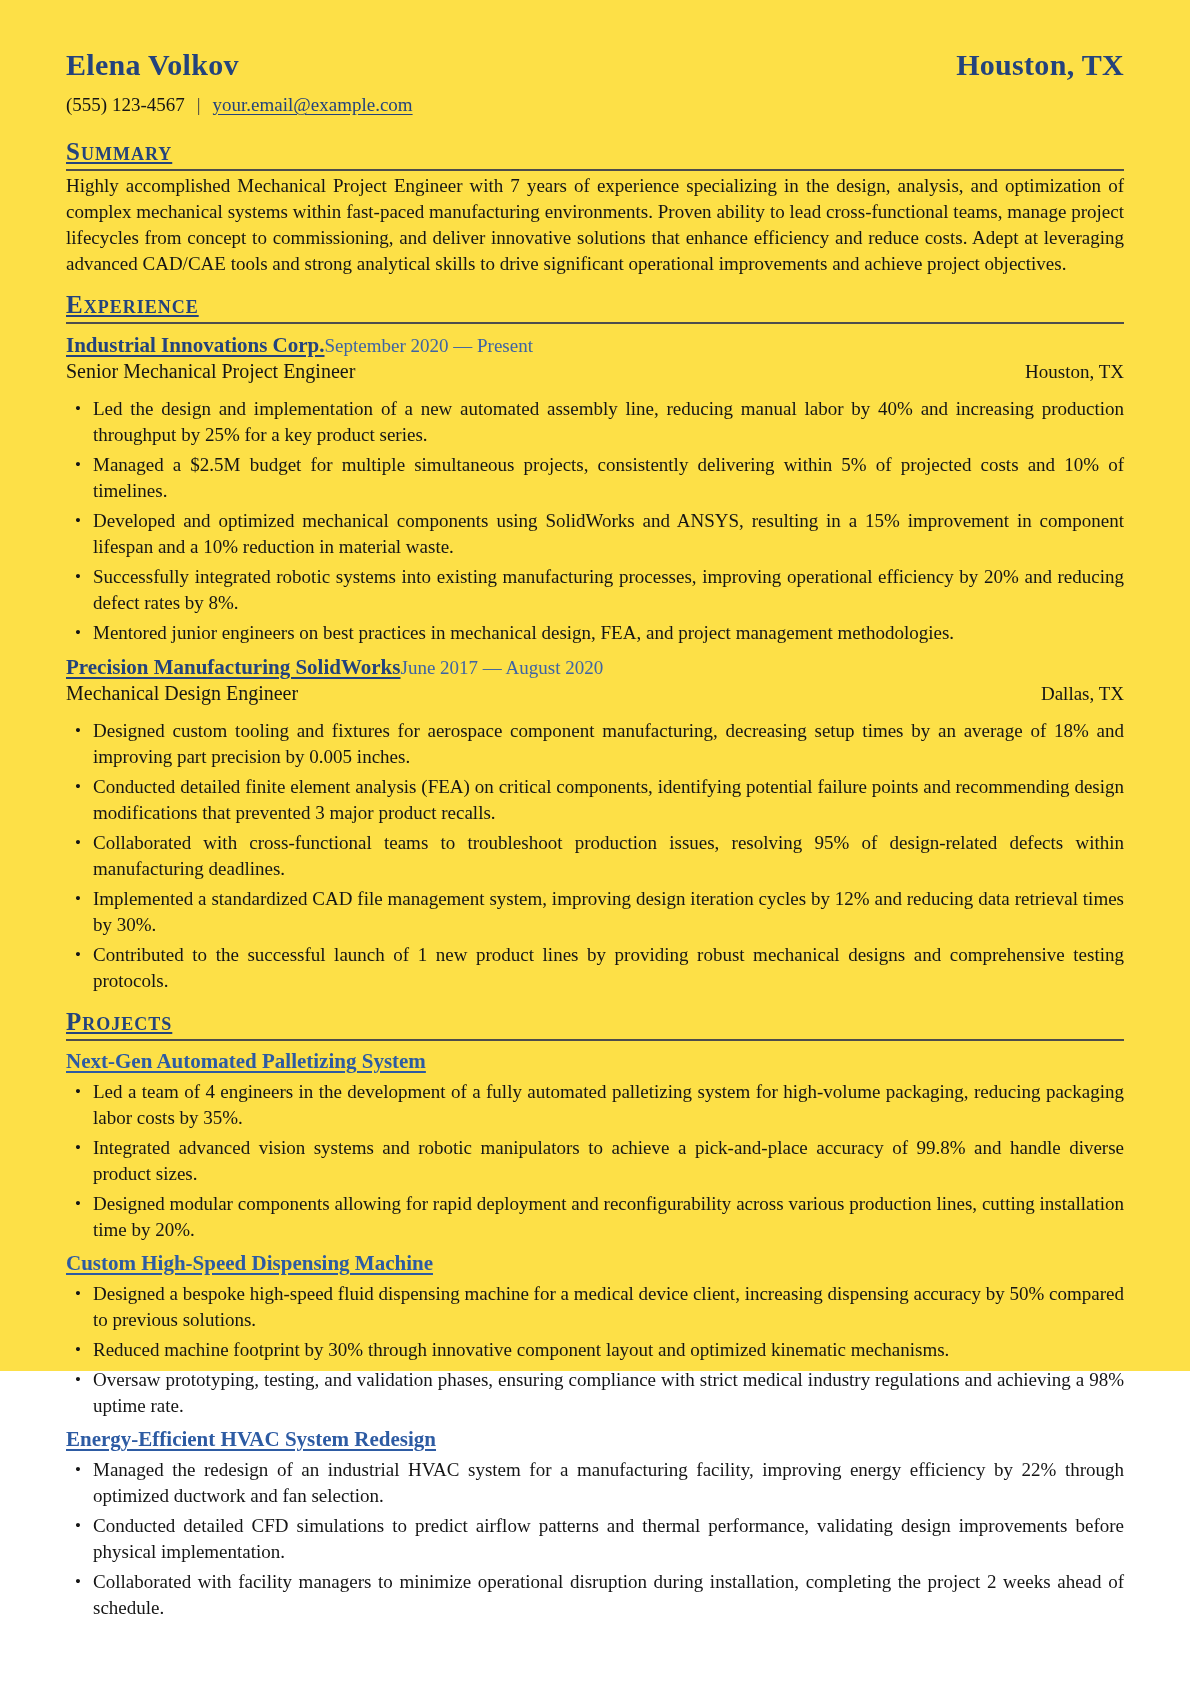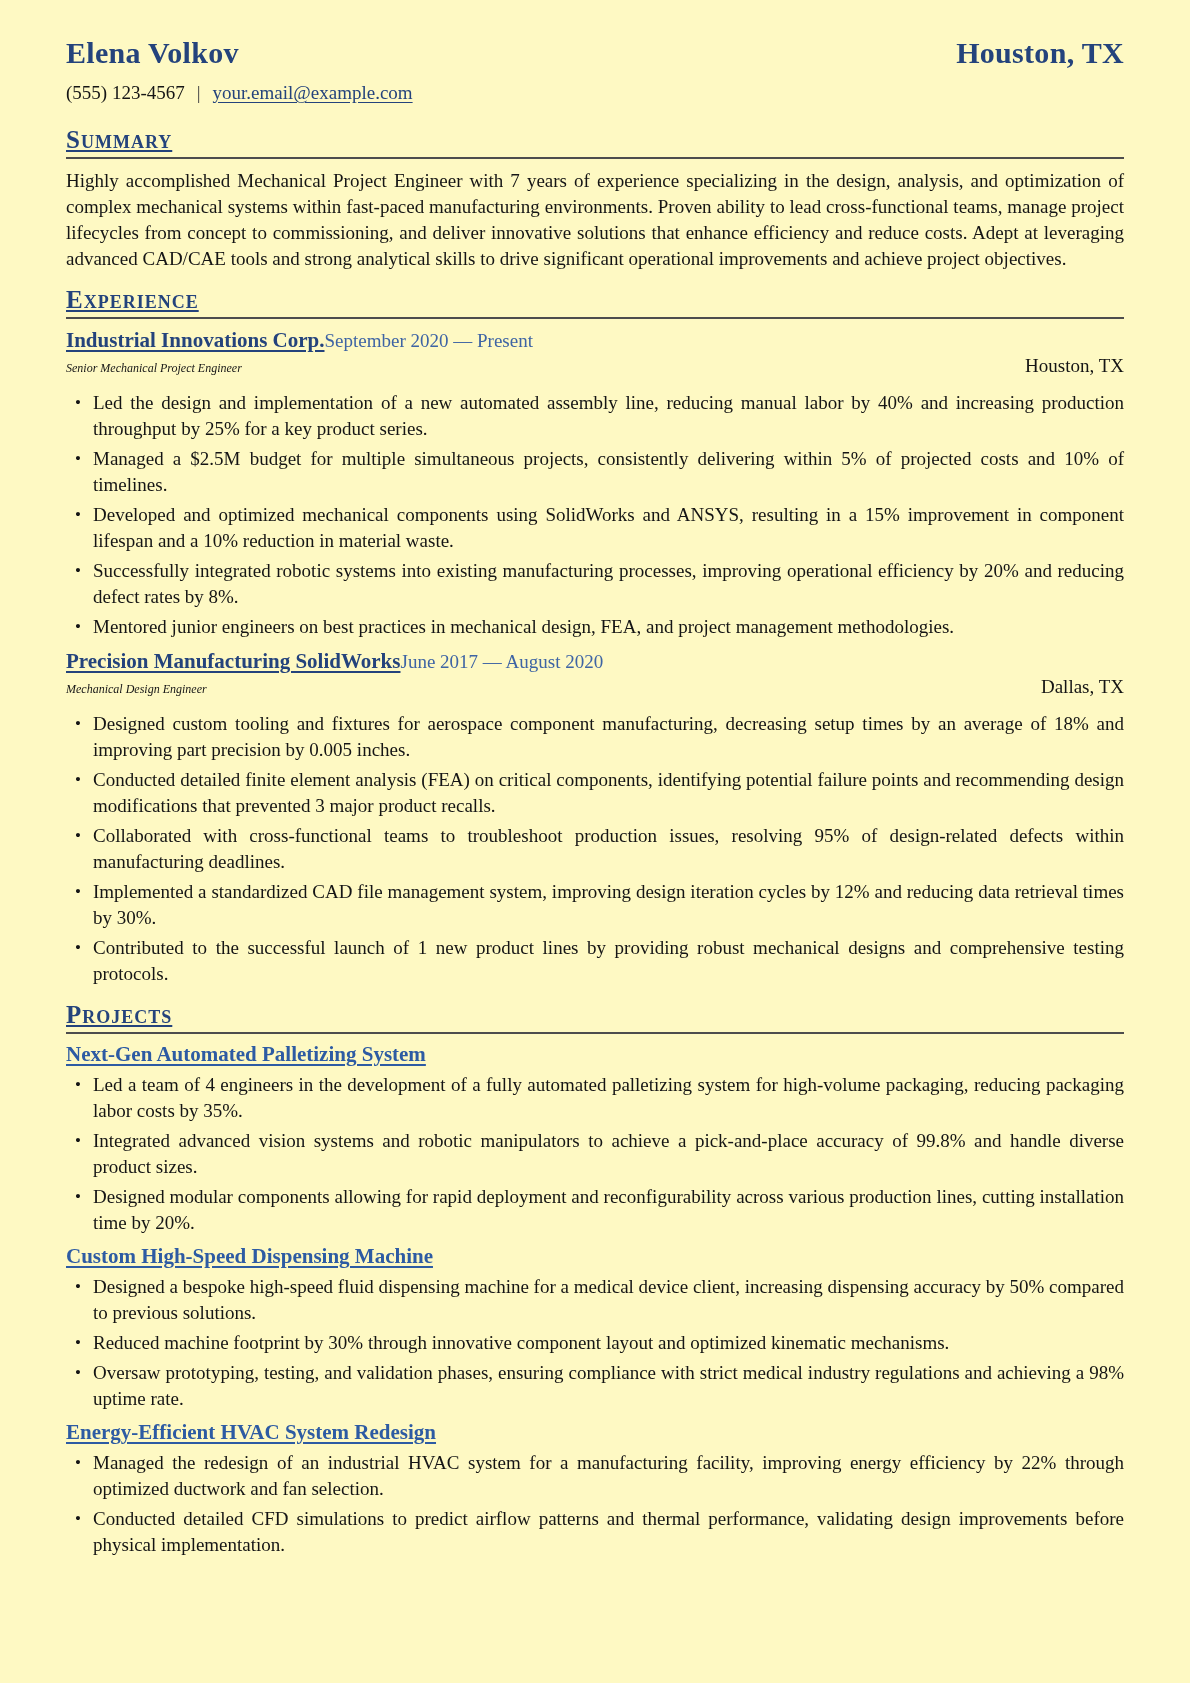--- a/index.html
+++ b/index.html
@@ -10,23 +10,23 @@
     --rule:#4d4d4d;
   }
   *{margin:0;padding:0;box-sizing:border-box;}
   html,body{background:#ffffff;}
   body{
     width:1190px;height:1683px;overflow:hidden;
     font-family:"Liberation Serif","DejaVu Serif",serif;
     color:var(--text);
   }
   .page{
-    width:1190px;height:1683px;
-    padding:36px 66px 0 66px;
-    background:#fef9c3;
+    width:1190px;height:1371px;
+    padding:48px 66px 0 66px;
+    background:#fde047;
   }
   
   .hdr-row{
     display:flex;justify-content:space-between;align-items:baseline;
   }
   .name,.hdr-loc{
     font-size:30px;font-weight:700;color:var(--navy);
     letter-spacing:0.3px;
   }
   .contact{
@@ -43,32 +43,32 @@
     margin-top:22px;
     font-variant-caps:small-caps;
     font-weight:700;font-size:25px;letter-spacing:1px;
     color:var(--navy);
     border-bottom:2px solid var(--rule);
     padding-bottom:3px;
     text-decoration:underline;
   }
   .sec-head.tight{margin-top:14px;}
   .summary-text{
-    margin-top:9px;font-size:19px;line-height:26px;text-align:justify;
+    margin-top:2px;font-size:19px;line-height:26px;text-align:justify;
   }
   
   .job{margin-top:9px;}
   .job-row1{display:flex;align-items:baseline;}
   .company{
     font-size:21px;font-weight:700;color:var(--navy);
     text-decoration:underline;text-underline-offset:3px;
   }
   .dates{font-size:19px;color:var(--dateblue);}
   .job-row2{display:flex;justify-content:space-between;align-items:baseline;margin-top:2px;}
-  .job-title{font-size:12px;font-style:italic;}
+  .job-title{font-size:20px;}
   .job-loc{font-size:19px;}
   
   ul.bullets{margin-top:13px;list-style:none;}
   ul.bullets.snug{margin-top:5px;}
   ul.bullets li{
     position:relative;
     padding-left:27px;
     font-size:19px;line-height:26px;
     text-align:justify;
     margin-bottom:4px;
@@ -160,16 +160,17 @@
       <li>Reduced machine footprint by 30% through innovative component layout and optimized kinematic mechanisms.</li>
       <li>Oversaw prototyping, testing, and validation phases, ensuring compliance with strict medical industry regulations and achieving a 98% uptime rate.</li>
     </ul>
   </div>
 
   <div class="project">
     <span class="project-title">Energy-Efficient HVAC System Redesign</span>
     <ul class="bullets snug">
       <li>Managed the redesign of an industrial HVAC system for a manufacturing facility, improving energy efficiency by 22% through optimized ductwork and fan selection.</li>
       <li>Conducted detailed CFD simulations to predict airflow patterns and thermal performance, validating design improvements before physical implementation.</li>
+      <li>Collaborated with facility managers to minimize operational disruption during installation, completing the project 2 weeks ahead of schedule.</li>
     </ul>
   </div>
 
 </div>
 
 </body></html>

